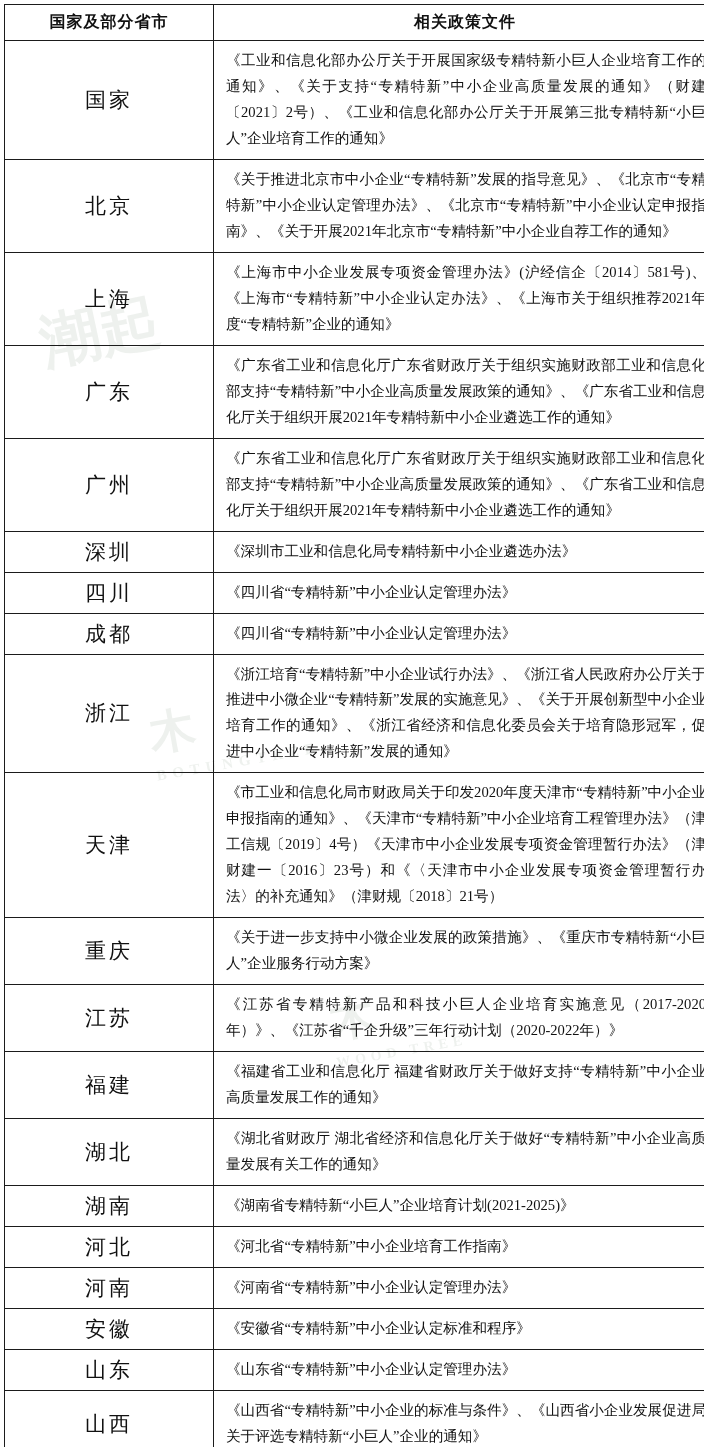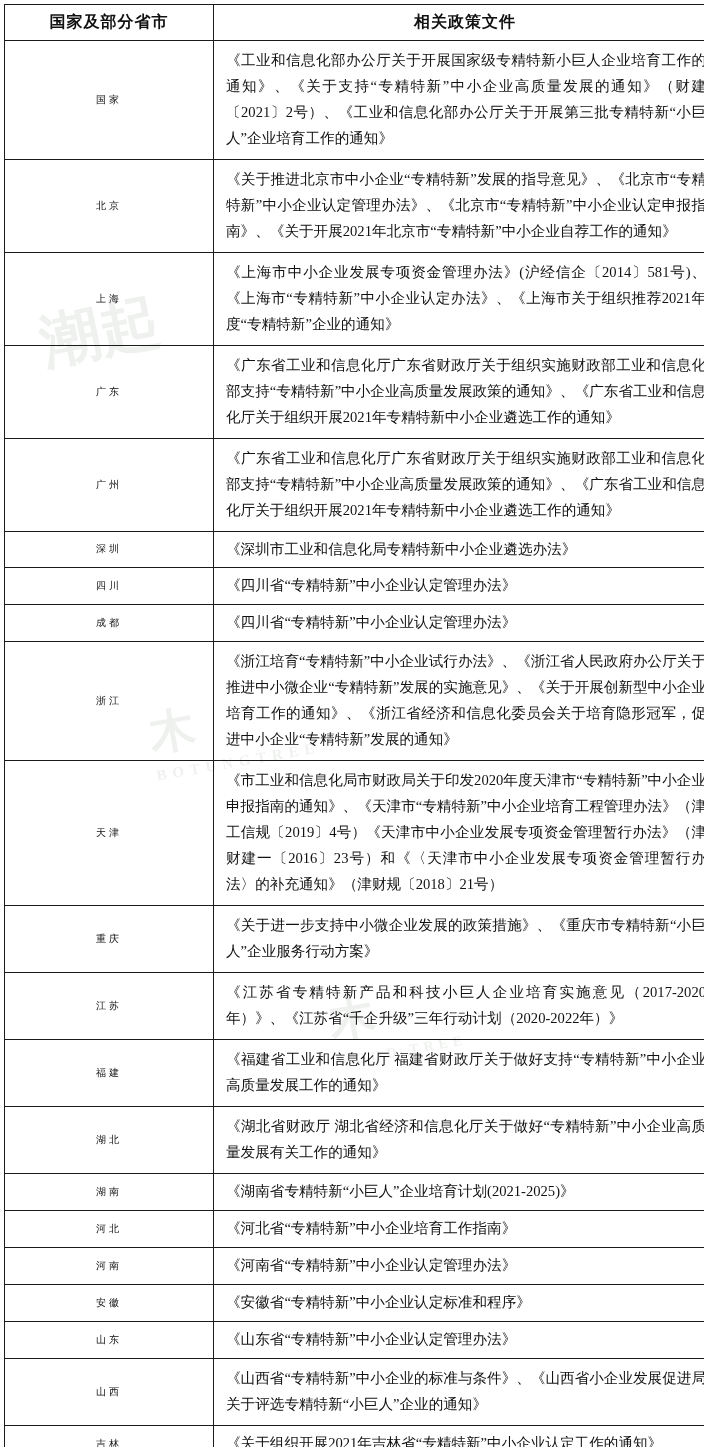--- a/index.html
+++ b/index.html
@@ -82,21 +82,21 @@
     text-align: center;
     font-weight: bold;
     font-size: 16px;
     padding: 7px 4px;
     letter-spacing: 1px;
   }
   th.col-region { width: 200px; margin-top: 43px; }
   th.col-docs { width: 494px; }
   td.region {
     text-align: center;
-    font-size: 10px;
+    font-size: 21px;
     letter-spacing: 3px;
     padding: 6px 4px;
   }
   td.docs {
     font-size: 14.6px;
     line-height: 1.78;
     padding: 7px 10px 7px 12px;
     text-align: justify;
     text-justify: inter-ideograph;
   }

